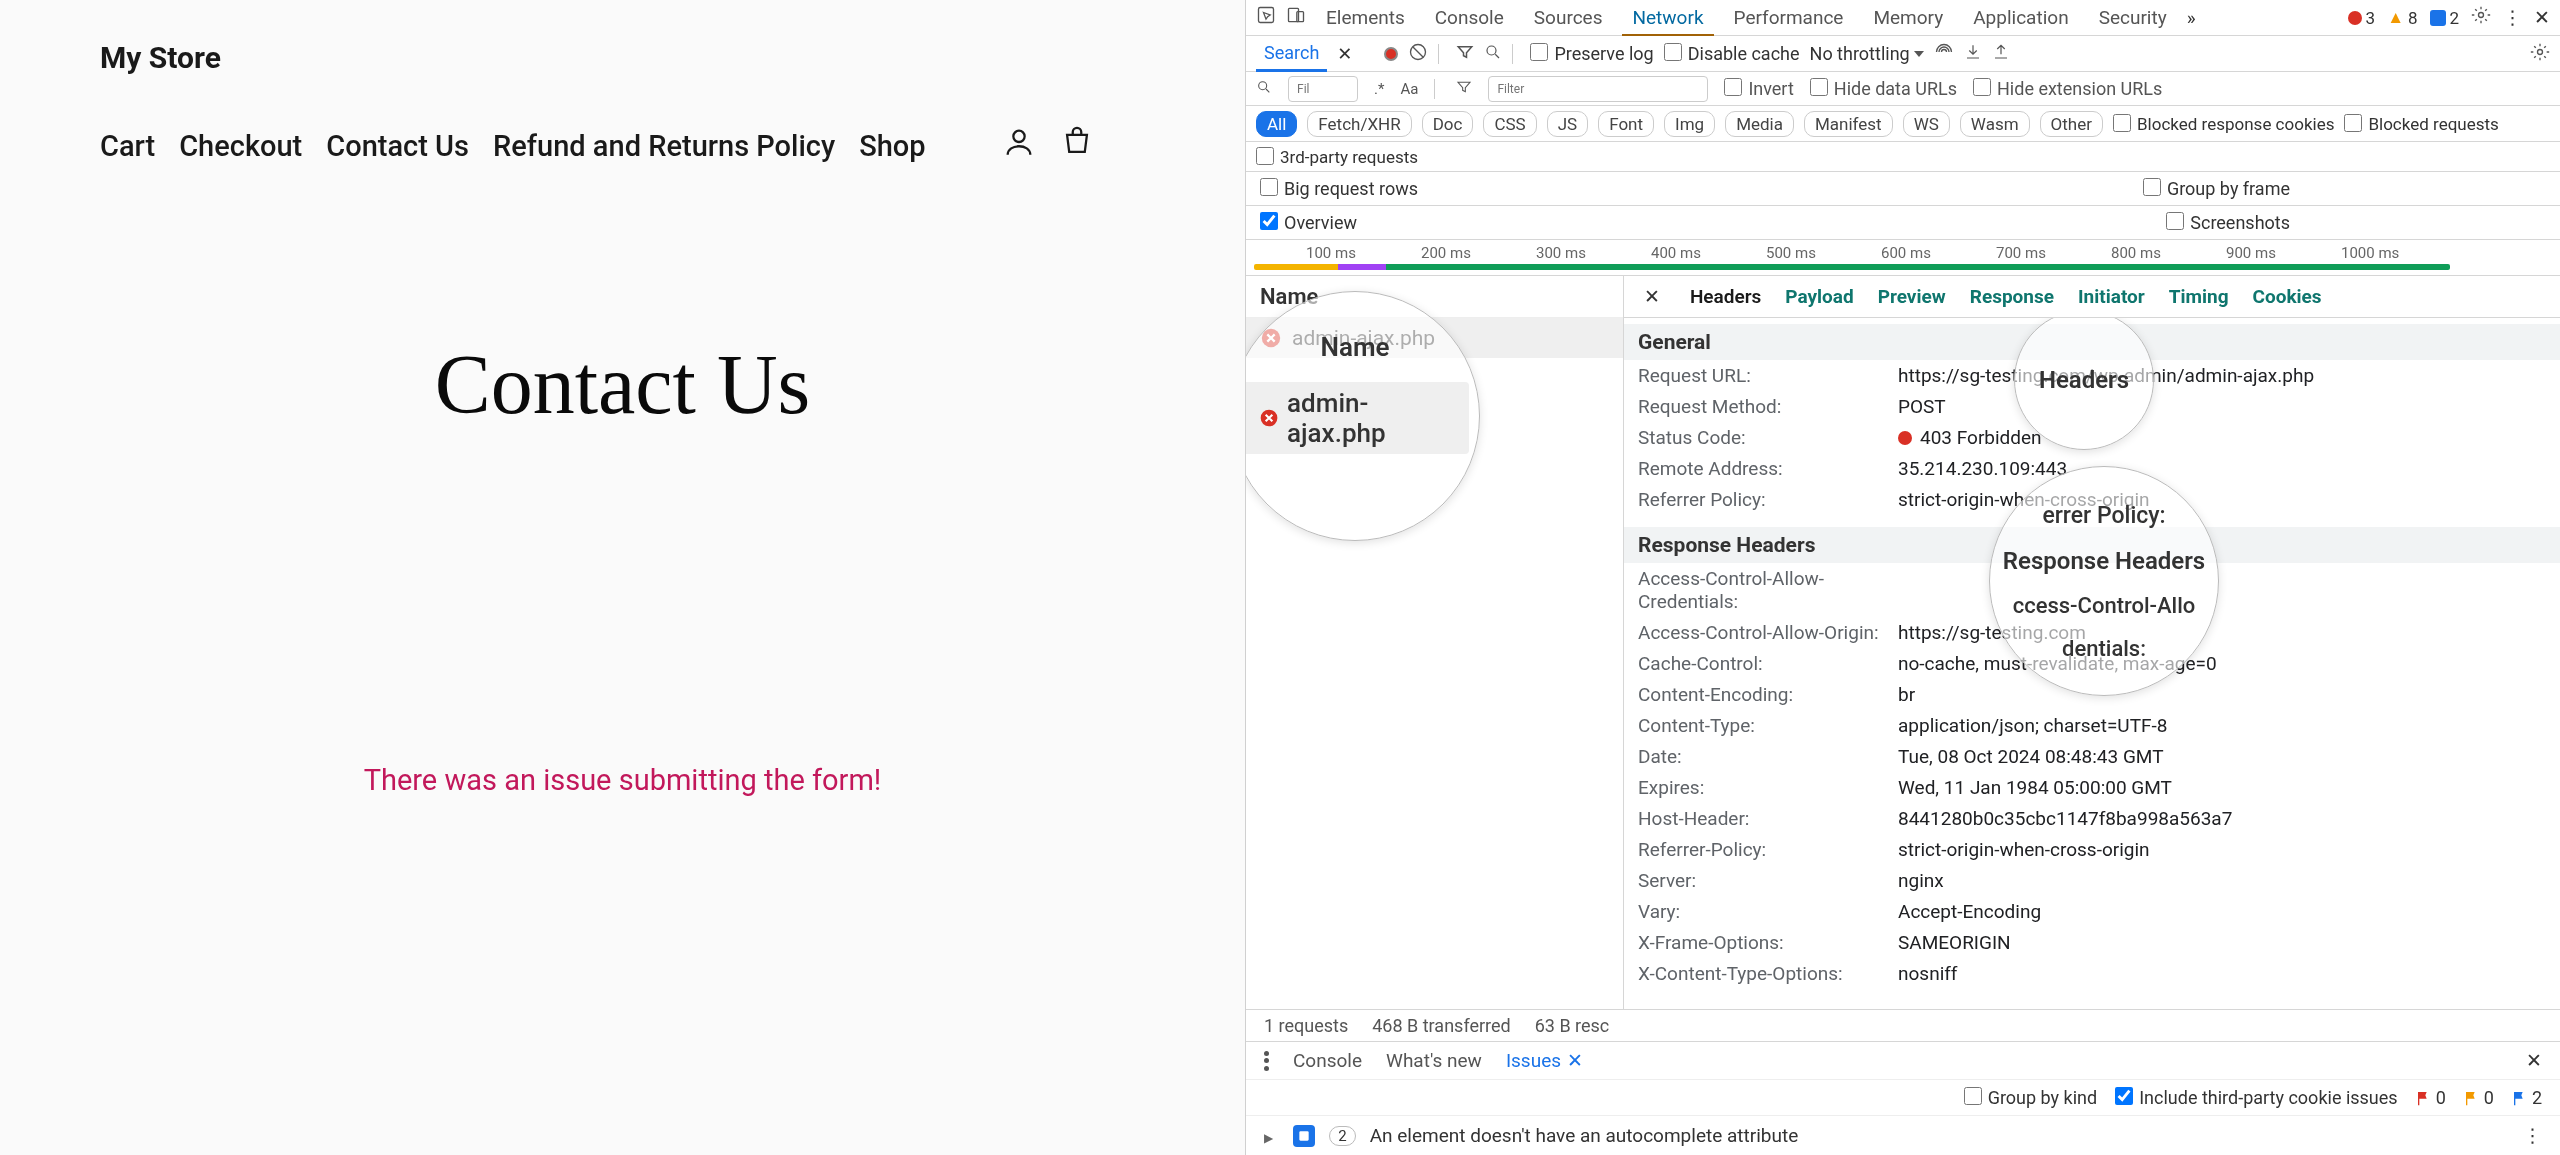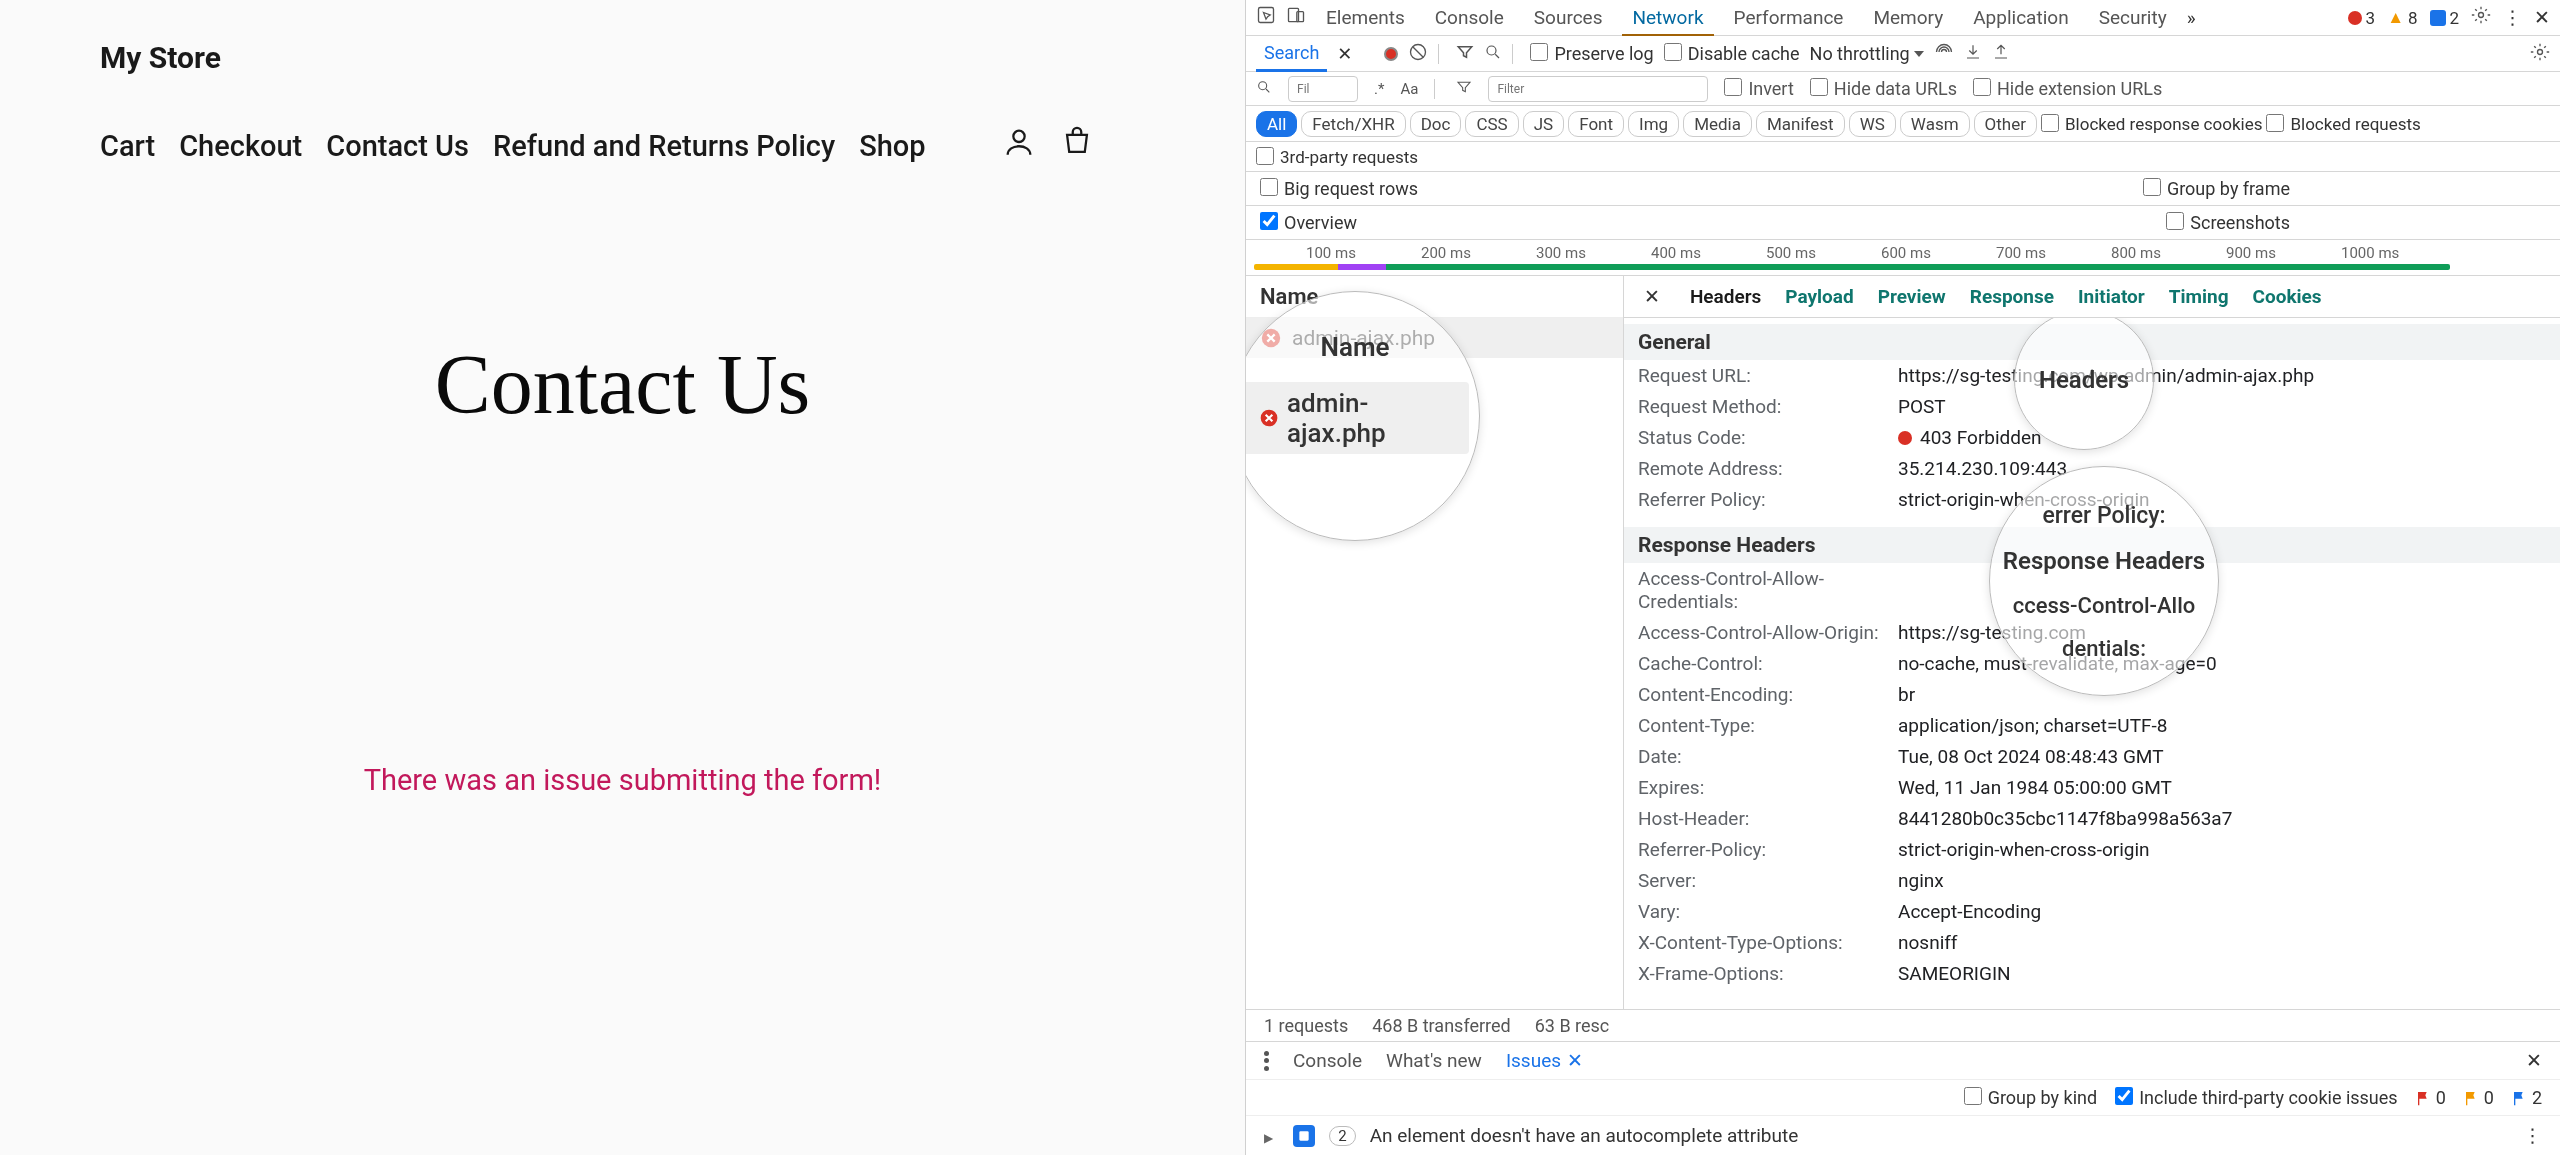--- a/index.html
+++ b/index.html
@@ -29,21 +29,21 @@
 .toolbar svg { stroke: #555; fill: none; }
 .rec { width: 14px; height: 14px; border-radius: 50%; background: #d93025; border: 2px solid #888; }
 .sel { display:flex; align-items:center; gap:4px; }
 .sel::after { content:""; border-left:5px solid transparent; border-right:5px solid transparent; border-top:6px solid #555; }
 
 .filterbar { height: 34px; gap: 16px; font-size: 18px; color: #555; }
 .filterbar input { border: 1px solid #ccc; border-radius: 4px; padding: 2px 8px; font-size:12px; height:26px; }
 .filterbar .small { width: 70px; }
 .filterbar .med { width: 220px; }
 
-.chiprow { height: 36px; flex-wrap: wrap; gap: 4px; font-size: 17px; }
+.chiprow { height: 36px; flex-wrap: wrap; gap: 10px; font-size: 17px; }
 .chip { padding: 2px 10px; border-radius: 10px; border: 1px solid #ccc; cursor: pointer; color:#444;}
 .chip.active { background: #1a73e8; color: #fff; border-color:#1a73e8; }
 .chk { display: flex; align-items: flex-start; gap: 6px; }
 .chk input { width: 18px; height: 18px; }
 
 .optrow { height: 34px; gap: 60px; padding-left: 14px; font-size:18px; }
 .optrow .col2 { margin-left:auto; margin-right:260px; }
 
 .timeline { height: 36px; position: relative; border-bottom: 1px solid #d6d6d6; font-size: 15px; color: #666; }
 .timeline .tick { position: absolute; top: 4px; }
@@ -431,29 +431,29 @@
                   <span>nginx</span>
                 </div>
               </div>
               <div class="kv">
                 <div class="k">Vary:</div>
                 <div class="v">
                   <span>Accept-Encoding</span>
                 </div>
               </div>
               <div class="kv">
+                <div class="k">X-Frame-Options:</div>
+                <div class="v">
+                  <span>SAMEORIGIN</span>
+                </div>
+              </div>
+              <div class="kv">
                 <div class="k">X-Content-Type-Options:</div>
                 <div class="v">
                   <span>nosniff</span>
-                </div>
-              </div>
-              <div class="kv">
-                <div class="k">X-Frame-Options:</div>
-                <div class="v">
-                  <span>SAMEORIGIN</span>
                 </div>
               </div>
             </div>
         </div>
 
         <div class="mag mag2">
           <span>Headers</span>
         </div>
 
         <div class="mag mag3">

